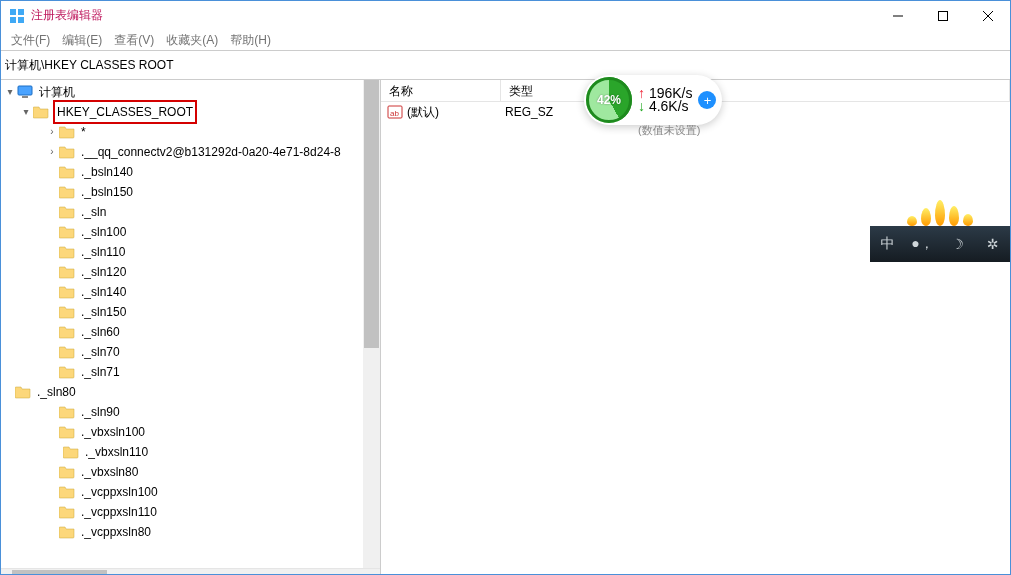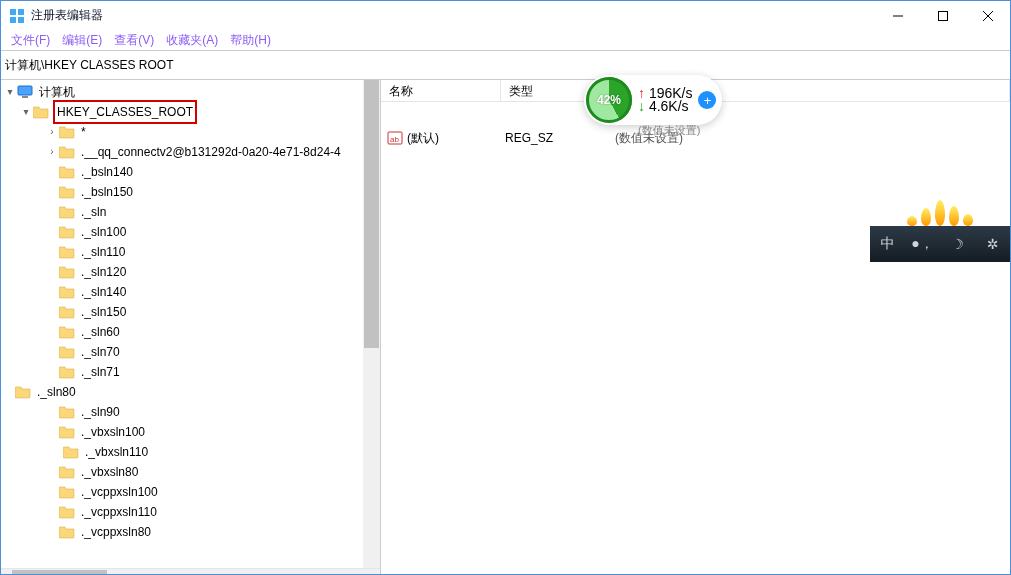--- a/index.html
+++ b/index.html
@@ -1,28 +1,28 @@
 <!DOCTYPE html>
 <html><head>
 <meta charset="utf-8">
 <style>
   * { box-sizing: border-box; margin: 0; padding: 0; font-family: "Microsoft YaHei", "Segoe UI", Tahoma, sans-serif; }
   body { width: 1011px; height: 575px; background: #fff; overflow: hidden; border: 1px solid #4a90d9; position: relative; }
 
   
   .titlebar { height: 29px; display: flex; align-items: center; background: #fff; }
   .titlebar .appicon { width: 16px; height: 16px; margin: 0 6px 0 8px; }
-  .titlebar .title { font-size: 12px; color: #0f172a; flex: 0 0 auto; }
+  .titlebar .title { font-size: 12px; color: #be185d; flex: 0 0 auto; }
   .titlebar .spacer { flex: 1 1 auto; }
   .winbtn { width: 45px; height: 29px; display:flex; align-items:center; justify-content:center; }
   .winbtn svg { width:10px; height:10px; stroke:#000; stroke-width:1; fill:none; }
 
   
   .menubar { height: 20px; display:flex; align-items:center; padding-left:4px; background:#fff; font-size:12px; }
-  .menubar .menuitem { padding: 2px 6px; color:#8b5cf6; }
+  .menubar .menuitem { padding: 2px 6px; color:#737373; }
 
   
   .addrbar { height: 30px; border-top:1px solid #ccc; border-bottom:1px solid #ccc; font-size:12px; padding-left:4px; display:flex; align-items:center; background:#fff; }
 
   
   .workspace { display:flex; height: calc(100% - 29px - 20px - 18px); }
   .treepane { width: 380px; border-right:1px solid #ccc; overflow:hidden; position:relative; }
   .treescroll { overflow-y:auto; overflow-x:auto; height:calc(100% - 18px); }
   .tree { font-size:12px; white-space:nowrap; padding-top:2px; }
   .node { display:flex; align-items:center; height:20px; line-height:20px; }
@@ -37,21 +37,21 @@
 
   
   .vscroll { position:absolute; top:0; right:0; width:17px; height:calc(100% - 18px); background:#f0f0f0; display:flex; flex-direction:column; align-items:center; }
   .vscroll .vthumb { width:15px; background:#c1c1c1; height:55%; margin-top:0; }
 
   
   .listpane { flex:1 1 auto; position:relative; }
   .listhdr { display:flex; height:22px; border-bottom:1px solid #e5e5e5; font-size:12px; }
   .listhdr .col { padding:3px 8px; border-right:1px solid #e5e5e5; }
   .listbody { font-size:12px; }
-  .row { display:flex; align-items:center; height:20px;margin-top:26px; }
+  .row { display:flex; align-items:center; height:20px; }
   .row .c1 { width:120px; display:flex; align-items:center; padding-left:6px; }
   .row .c2 { width:110px; padding-left:4px; }
   .row .c3 { padding-left:4px; color:#555; }
   .strico { width:16px; height:16px; margin-right:4px; }
 
   
   .overlay1 { position:absolute; top:74px; left:583px; display:flex; align-items:center; background:#fff; border-radius:30px; padding:2px 6px 2px 2px; box-shadow:0 2px 8px rgba(0,0,0,.2); }
   .overlay1 .ring { width:46px; height:46px; border-radius:50%; background: conic-gradient(#2aa52a 0 42%, #9fe89f 42% 100%); display:flex; align-items:center; justify-content:center; position:relative; }
   .overlay1 .ring::after { content:""; position:absolute; inset:0; border-radius:50%; border:3px solid #1e8a1e; }
   .overlay1 .ring span { background:#fff0; color:#fff; font-size:12px; font-weight:bold; text-shadow:0 0 2px rgba(0,0,0,.4); }
@@ -134,21 +134,21 @@
             <svg class="folder" viewBox="0 0 16 16">
               <path d="M1 3h5l1 2h8v8a1 1 0 0 1-1 1H1a1 1 0 0 1-1-1V4a1 1 0 0 1 1-1z" fill="#fcd77a" stroke="#caa43a" stroke-width="0.5"></path>
             </svg>
             <span class="lbl">*</span>
           </div>
           <div class="node" style="padding-left:44px">
             <span class="tw">›</span>
             <svg class="folder" viewBox="0 0 16 16">
               <path d="M1 3h5l1 2h8v8a1 1 0 0 1-1 1H1a1 1 0 0 1-1-1V4a1 1 0 0 1 1-1z" fill="#fcd77a" stroke="#caa43a" stroke-width="0.5"></path>
             </svg>
-            <span class="lbl">.__qq_connectv2@b131292d-0a20-4e71-8d24-4</span>
+            <span class="lbl">.__qq_connectv2@b131292d-0a20-4e71-8d24-8</span>
           </div>
           <div class="node" style="padding-left:44px">
             <span class="tw"></span>
             <svg class="folder" viewBox="0 0 16 16">
               <path d="M1 3h5l1 2h8v8a1 1 0 0 1-1 1H1a1 1 0 0 1-1-1V4a1 1 0 0 1 1-1z" fill="#fcd77a" stroke="#caa43a" stroke-width="0.5"></path>
             </svg>
             <span class="lbl">._bsln140</span>
           </div>
           <div class="node" style="padding-left:44px">
             <span class="tw"></span>

